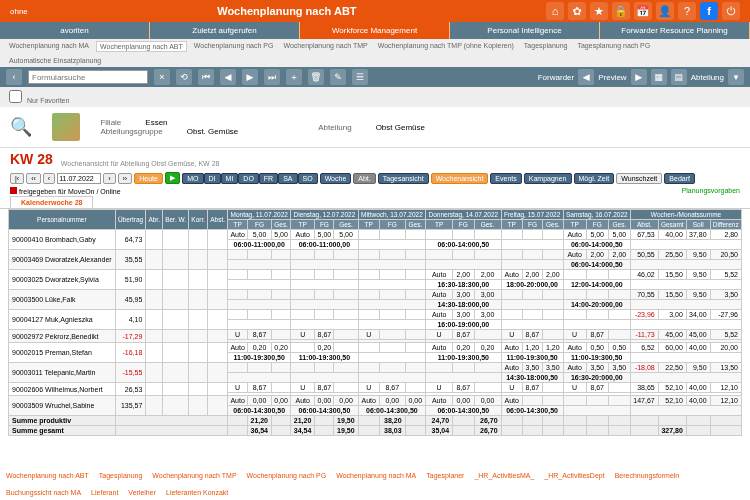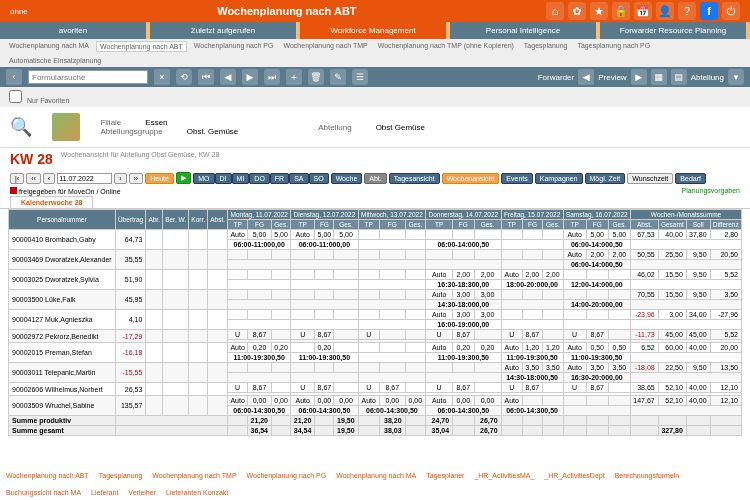--- a/index.html
+++ b/index.html
@@ -3,44 +3,44 @@
 <meta charset="utf-8">
 <style>
 *{margin:0;padding:0;box-sizing:border-box;font-family:Arial,sans-serif}
 body{font-size:8px;background:#fff;width:750px;overflow:hidden}
 .top-bar{background:#e8540c;color:#fff;height:22px;display:flex;align-items:center;padding:0 10px}
 .top-bar .title{flex:1;text-align:center;font-size:11px;font-weight:bold}
 .top-bar .icons{display:flex;gap:4px}
 .top-bar .icon-btn{width:18px;height:18px;display:flex;align-items:center;justify-content:center;background:rgba(255,255,255,.15);border-radius:3px;font-size:11px}
 .fb{background:#1877f2!important;color:#fff;font-weight:bold}
 .main-tabs{display:flex;background:#5a7a8c}
-.main-tab{flex:1;padding:4px 6px;color:#fff;font-size:8px;text-align:center;border-right:4px solid #fdba74;cursor:pointer}
+.main-tab{flex:1;padding:4px 6px;color:#fff;font-size:8px;text-align:center;border-right:1px solid #fdba74;cursor:pointer}
 .main-tab.active{background:#e8540c}
 .sub-tabs{background:#eee;padding:2px 6px;font-size:7px;color:#666;display:flex;gap:4px;flex-wrap:wrap}
 .sub-tabs span{padding:1px 3px;cursor:pointer}
 .sub-tabs .act{background:#fff;border:1px solid #ccc}
 .toolbar{background:#5a7a8c;height:20px;display:flex;align-items:center;gap:6px;padding:0 6px}
 .tb-input{height:14px;width:120px;font-size:8px;padding:0 3px;border:1px solid #999}
 .tb-icon{width:16px;height:16px;background:rgba(255,255,255,.2);border-radius:2px;display:flex;align-items:center;justify-content:center;color:#fff;font-size:9px}
 .tb-right{margin-left:auto;display:flex;gap:4px;align-items:center;color:#fff}
 .info-row{display:flex;align-items:center;gap:20px;padding:6px 10px;border-bottom:1px solid #ddd}
 .mag{font-size:18px;color:#888}
 .avatar{width:28px;height:28px;background:linear-gradient(135deg,#8b6,#c95);border-radius:2px}
 .info-item{display:flex;gap:24px;font-size:8px}
 .info-item .lbl{color:#666}
-.kw-row{padding:3px 10px;display:flex;align-items:flex-start;gap:8px}
+.kw-row{padding:3px 10px;display:flex;align-items:flex-end;gap:8px}
 .kw{color:#c20;font-size:14px;font-weight:bold}
 .kw-sub{color:#888;font-size:7px}
 .ctrl-row{padding:2px 10px;display:flex;gap:2px;align-items:center;flex-wrap:wrap}
 .ctrl-btn{padding:1px 4px;font-size:7px;border:1px solid #999;background:#eee;cursor:pointer;border-radius:2px}
 .ctrl-btn.orange{background:#f0a050;color:#fff;border-color:#d80}
 .ctrl-btn.green{background:#2a2;color:#fff;border-color:#181}
 .ctrl-btn.navy{background:#446a85;color:#fff;border-color:#335}
 .ctrl-btn.gray{background:#888;color:#fff;border-color:#666}
-.date-inp{width:55px;font-size:7px;padding:1px;border:1px solid #999}
+.date-inp{width:44px;font-size:7px;padding:1px;border:1px solid #999}
 .legend-row{padding:1px 10px;display:flex;gap:10px;font-size:7px}
 .legend-row .red-box{display:inline-block;width:7px;height:7px;background:#c00;margin-right:2px}
 .legend-row .grn{color:#090}
 .tab-row{display:flex;border-bottom:1px solid #ccc;padding:0 10px}
 .data-tab{padding:2px 10px;font-size:7px;background:#f0f0f0;border:1px solid #ccc;border-bottom:none;margin-right:2px;cursor:pointer}
 .data-tab.active{background:#fff;color:#e8540c;font-weight:bold}
 table{border-collapse:collapse;width:calc(100% - 16px);margin:0 8px;font-size:7px}
 th,td{border:1px solid #ccc;padding:1px 2px;text-align:center;white-space:nowrap;overflow:hidden}
 th{background:#5a7a8c;color:#fff;font-weight:normal;font-size:6.5px}
 .hdr2 th{background:#708a9c}

